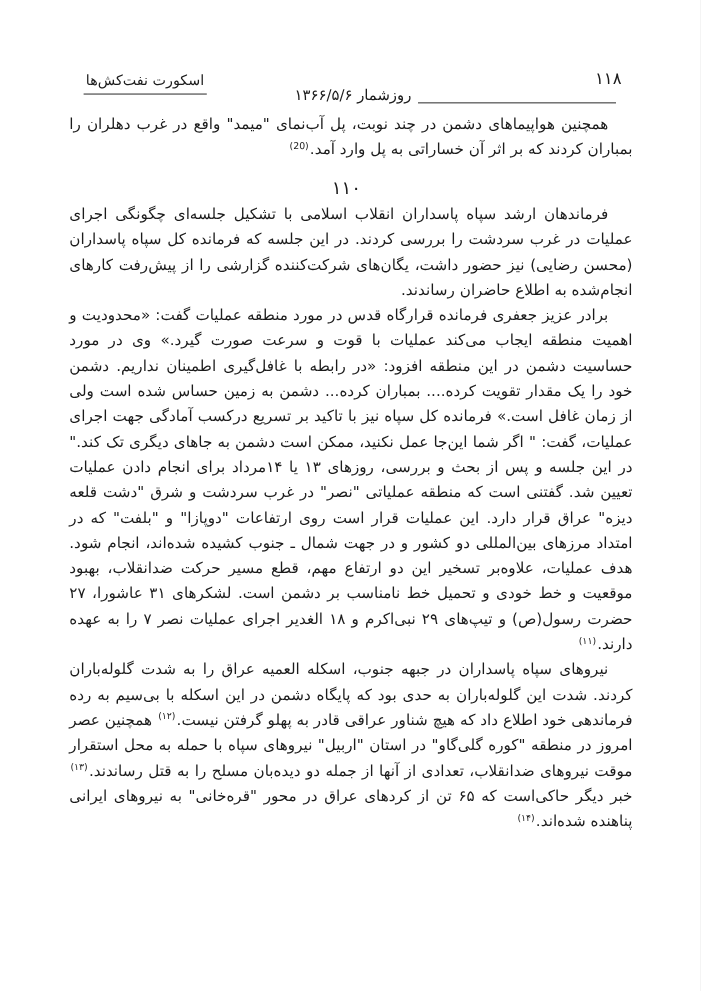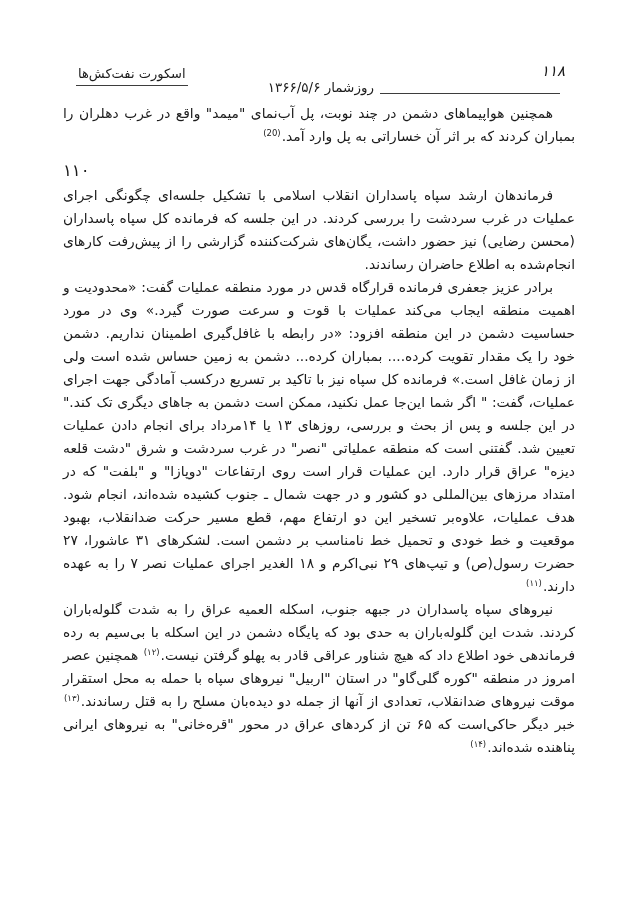--- a/index.html
+++ b/index.html
@@ -20,21 +20,20 @@
   
   .page-number {
     position: absolute;
     top: 62px;
     left: 533px;
     width: 40px;
     font-size: 15px;
     letter-spacing: 1px;
     text-align: center;
     direction: rtl;
-    font-style: italic;
   }
   .running-title {
     position: absolute;
     top: 66px;
     left: 76px;
     min-width: 96px;
     padding: 0 2px 4px 2px;
     font-size: 13px;
     text-align: left;
     direction: rtl;
@@ -71,21 +70,21 @@
   }
   .body-text p {
     margin: 0;
     text-indent: 22px;
   }
   .section-num {
     margin: 11px 8px 1px 0;
     font-size: 16.5px;
     font-weight: normal;
     line-height: 24px;
-    text-align: left;
+    text-align: center;
     letter-spacing: 1px;
   }
   sup.fn {
     font-size: 8.5px;
     line-height: 0;
     vertical-align: 5px;
     margin: 0 1px;
   }
 </style>
 </head>

